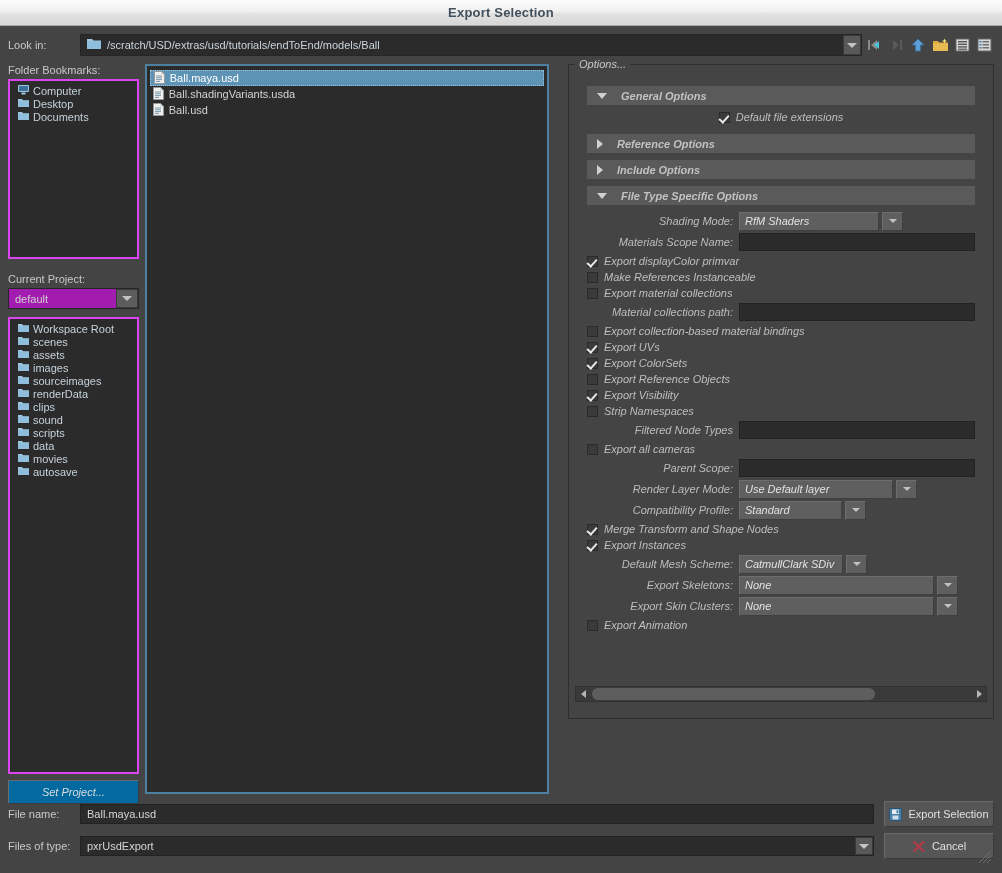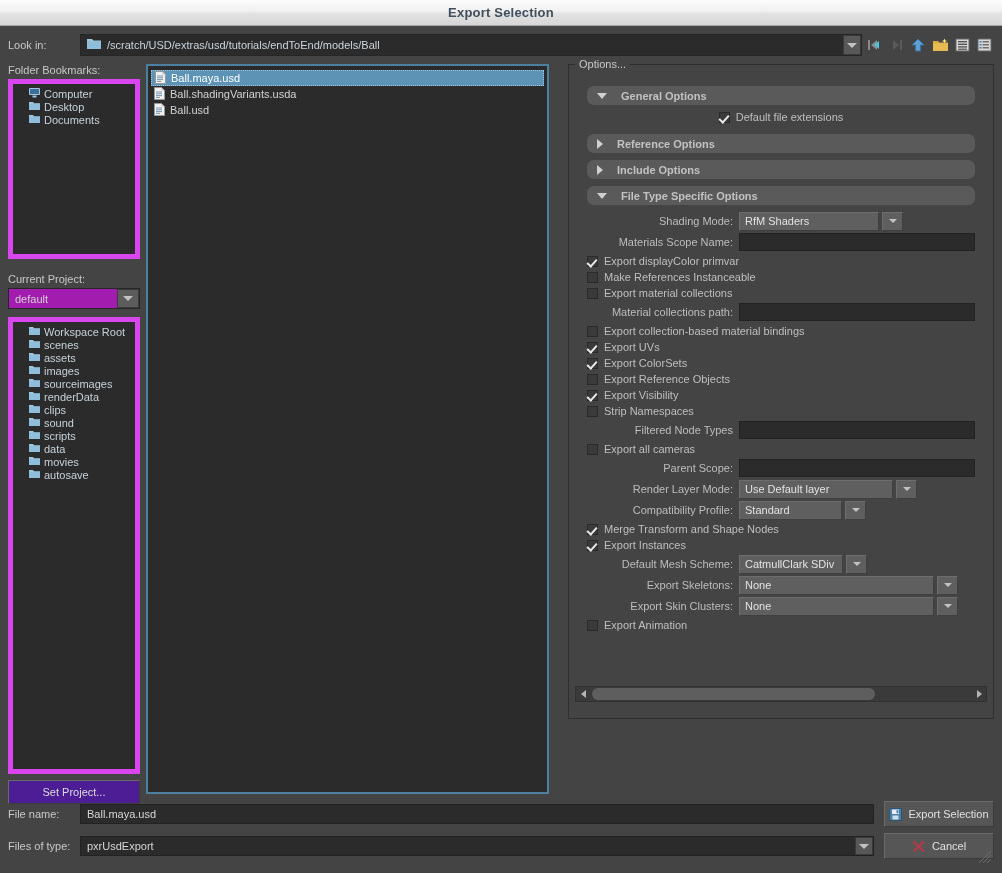--- a/index.html
+++ b/index.html
@@ -49,46 +49,46 @@
   }
   .tri-down { width: 0; height: 0; border-left: 5px solid transparent; border-right: 5px solid transparent; border-top: 5px solid #c2c2c2; }
   .tri-down.sm { border-left-width: 4px; border-right-width: 4px; border-top-width: 4px; }
 
   .toolbar-ic { width: 20px; height: 22px; margin-left: 2px; display: flex; align-items: center; justify-content: center; }
 
   
   #main { display: flex; height: 740px; }
   #leftcol { width: 132px; display: flex; flex-direction: column; }
   #centercol { width: 408px; margin-left: 6px; }
-  #rightcol { flex: 1; margin-left: 19px; }
+  #rightcol { flex: 1; margin-left: 19px; font-style: italic; }
 
   .small-lbl { font-size: 11px; color: #c8c8c8; margin-bottom: 3px; }
 
   .listbox {
-    background: #2b2b2b; border: 5px solid #d946ef; padding: 3px 13px;
+    background: #2b2b2b; border: 2px solid #d946ef; padding: 3px 5px;
     overflow: hidden;
   }
   .list-row { display: flex; align-items: center; height: 13px; padding-left: 3px; }
   .list-row .txt { font-size: 11px; color: #c5d2da; margin-left: 4px; white-space: nowrap; }
 
   #bookmarks { height: 180px; }
   #projtree { flex: 1; margin-top: 2px; }
 
   #proj-combo {
     height: 21px; background: #a21caf; border: 1px solid #262626; position: relative;
     display: flex; align-items: center; margin-bottom: 6px;
   }
   #proj-combo .val { color: #d0d0d0; font-size: 11px; padding-left: 6px; }
   #proj-combo .arrowbox { position: absolute; right: 0; top: 0; bottom: 0; width: 22px;
     background: #5c5c5c; border: 1px solid #3a3a3a; display: flex; align-items: center; justify-content: center; }
 
   #setproject {
-    height: 24px; margin-top: 6px; background: #4c1d95; border: 1px solid #6b6b6b;
+    height: 24px; margin-top: 6px; background: #0369a1; border: 1px solid #6b6b6b;
     border-bottom-color: #3c3c3c; border-right-color: #3c3c3c;
-    color: #dcdcdc; font-size: 11px; display: flex; align-items: center; justify-content: center;
+    color: #dcdcdc; font-size: 11px; display: flex; align-items: center; justify-content: center; font-style: italic;
   }
 
   
   #filelist {
     height: 730px; background: #2b2b2b; border: 2px solid #4d7f9e; padding: 4px 3px;
   }
   .file-row { display: flex; align-items: center; height: 16px; padding-left: 3px; }
   .file-row .fname { font-size: 11px; color: #d3d3d3; margin-left: 5px; }
   .file-row.sel { background: #5d93b5; border: 1px dotted #9fc4da; }
   .file-row.sel .fname { color: #ffffff; }
@@ -98,21 +98,21 @@
     position: relative; height: 655px; border: 1px solid #2f2f2f; padding: 10px 6px 6px 6px;
   }
   #optgroup-title {
     position: absolute; top: -7px; left: 6px; background: #444444; padding: 0 4px;
     font-size: 11px; color: #c8c8c8;
   }
   #optscroll { height: 605px; overflow: hidden; padding: 4px 12px 0 12px; }
 
   .section-hdr {
     height: 19px; background: #5a5a5a; display: flex; align-items: center;
-    margin-top: 7px; margin-bottom: 2px; padding-left: 10px; border-radius: 7px;
+    margin-top: 7px; margin-bottom: 2px; padding-left: 10px;
   }
   .section-hdr .nm { font-size: 11px; font-weight: bold; color: #c2c2c2; margin-left: 14px; }
   .tri-r { width: 0; height: 0; border-top: 5px solid transparent; border-bottom: 5px solid transparent; border-left: 6px solid #d0d0d0; }
   .tri-d { width: 0; height: 0; border-left: 5px solid transparent; border-right: 5px solid transparent; border-top: 6px solid #d0d0d0; }
 
   .chkrow { display: flex; align-items: center; height: 16px; }
   .chkrow .cl { font-size: 11px; color: #bfbfbf; margin-left: 6px; }
   .chkbox { width: 11px; height: 11px; background: #3a3a3a; border: 1px solid #2a2a2a; position: relative; flex: none; }
   .chkbox.on::after {
     content: ""; position: absolute; left: 1px; top: 0px; width: 4px; height: 8px;

